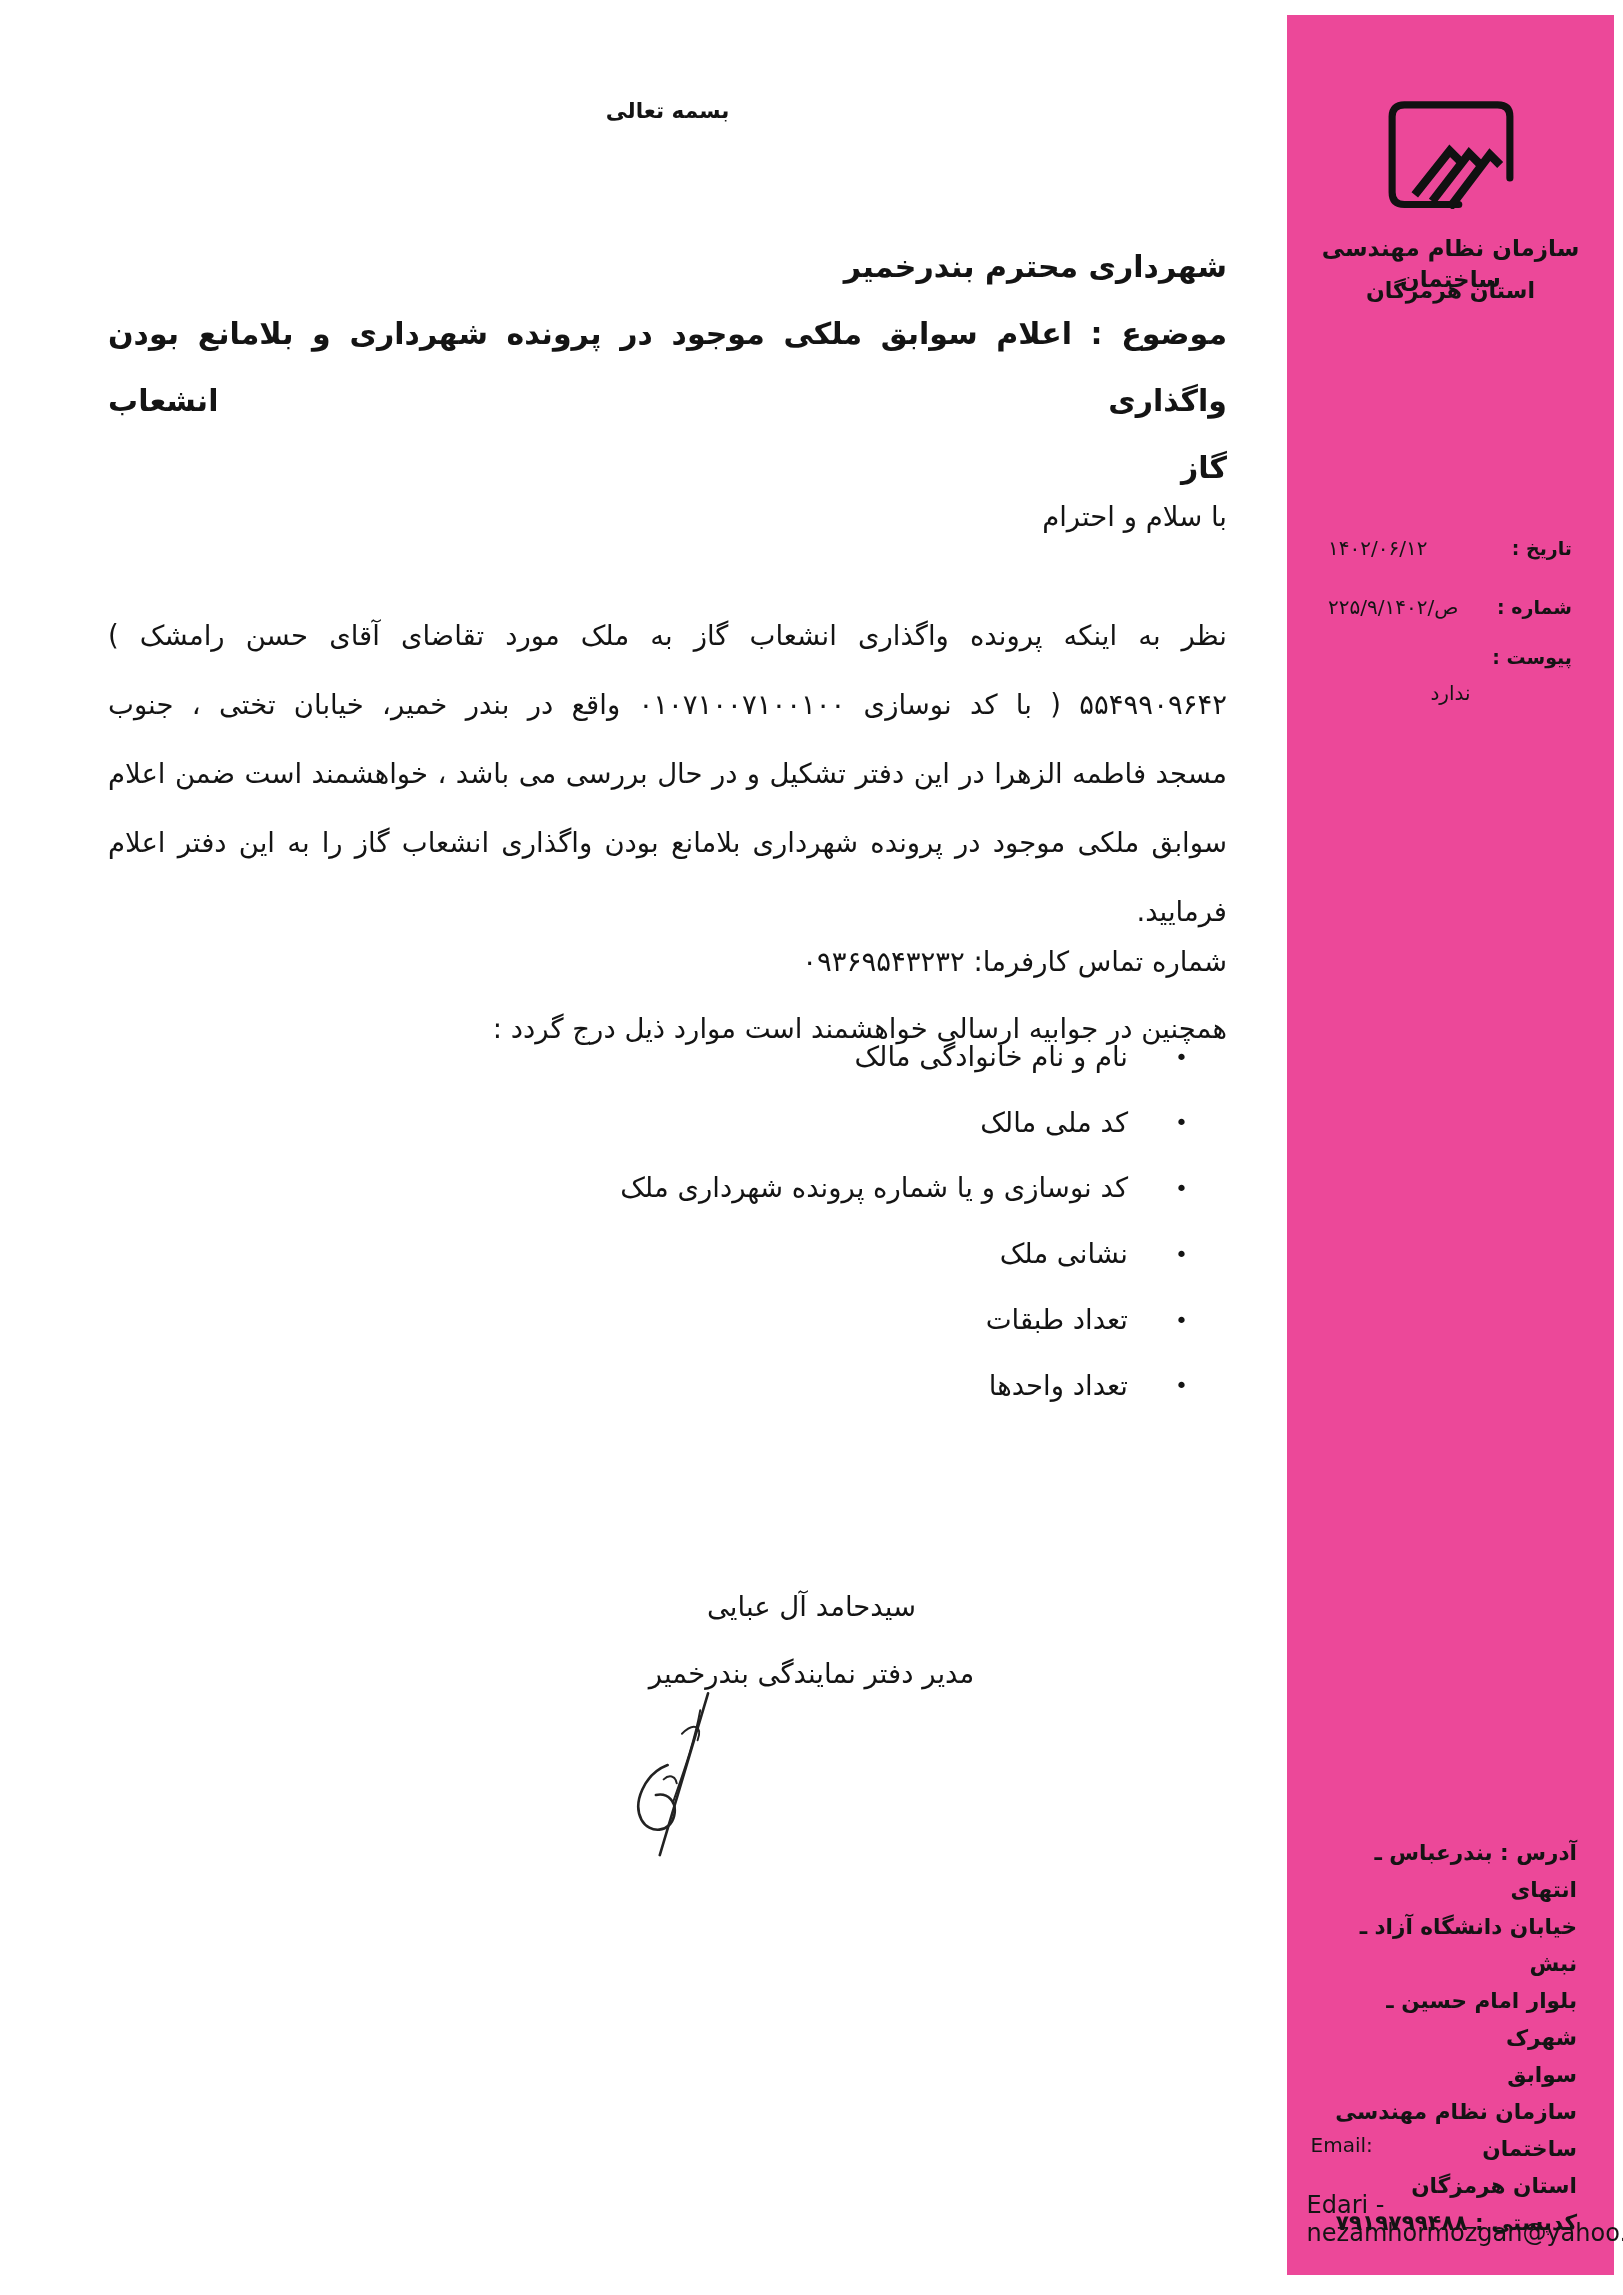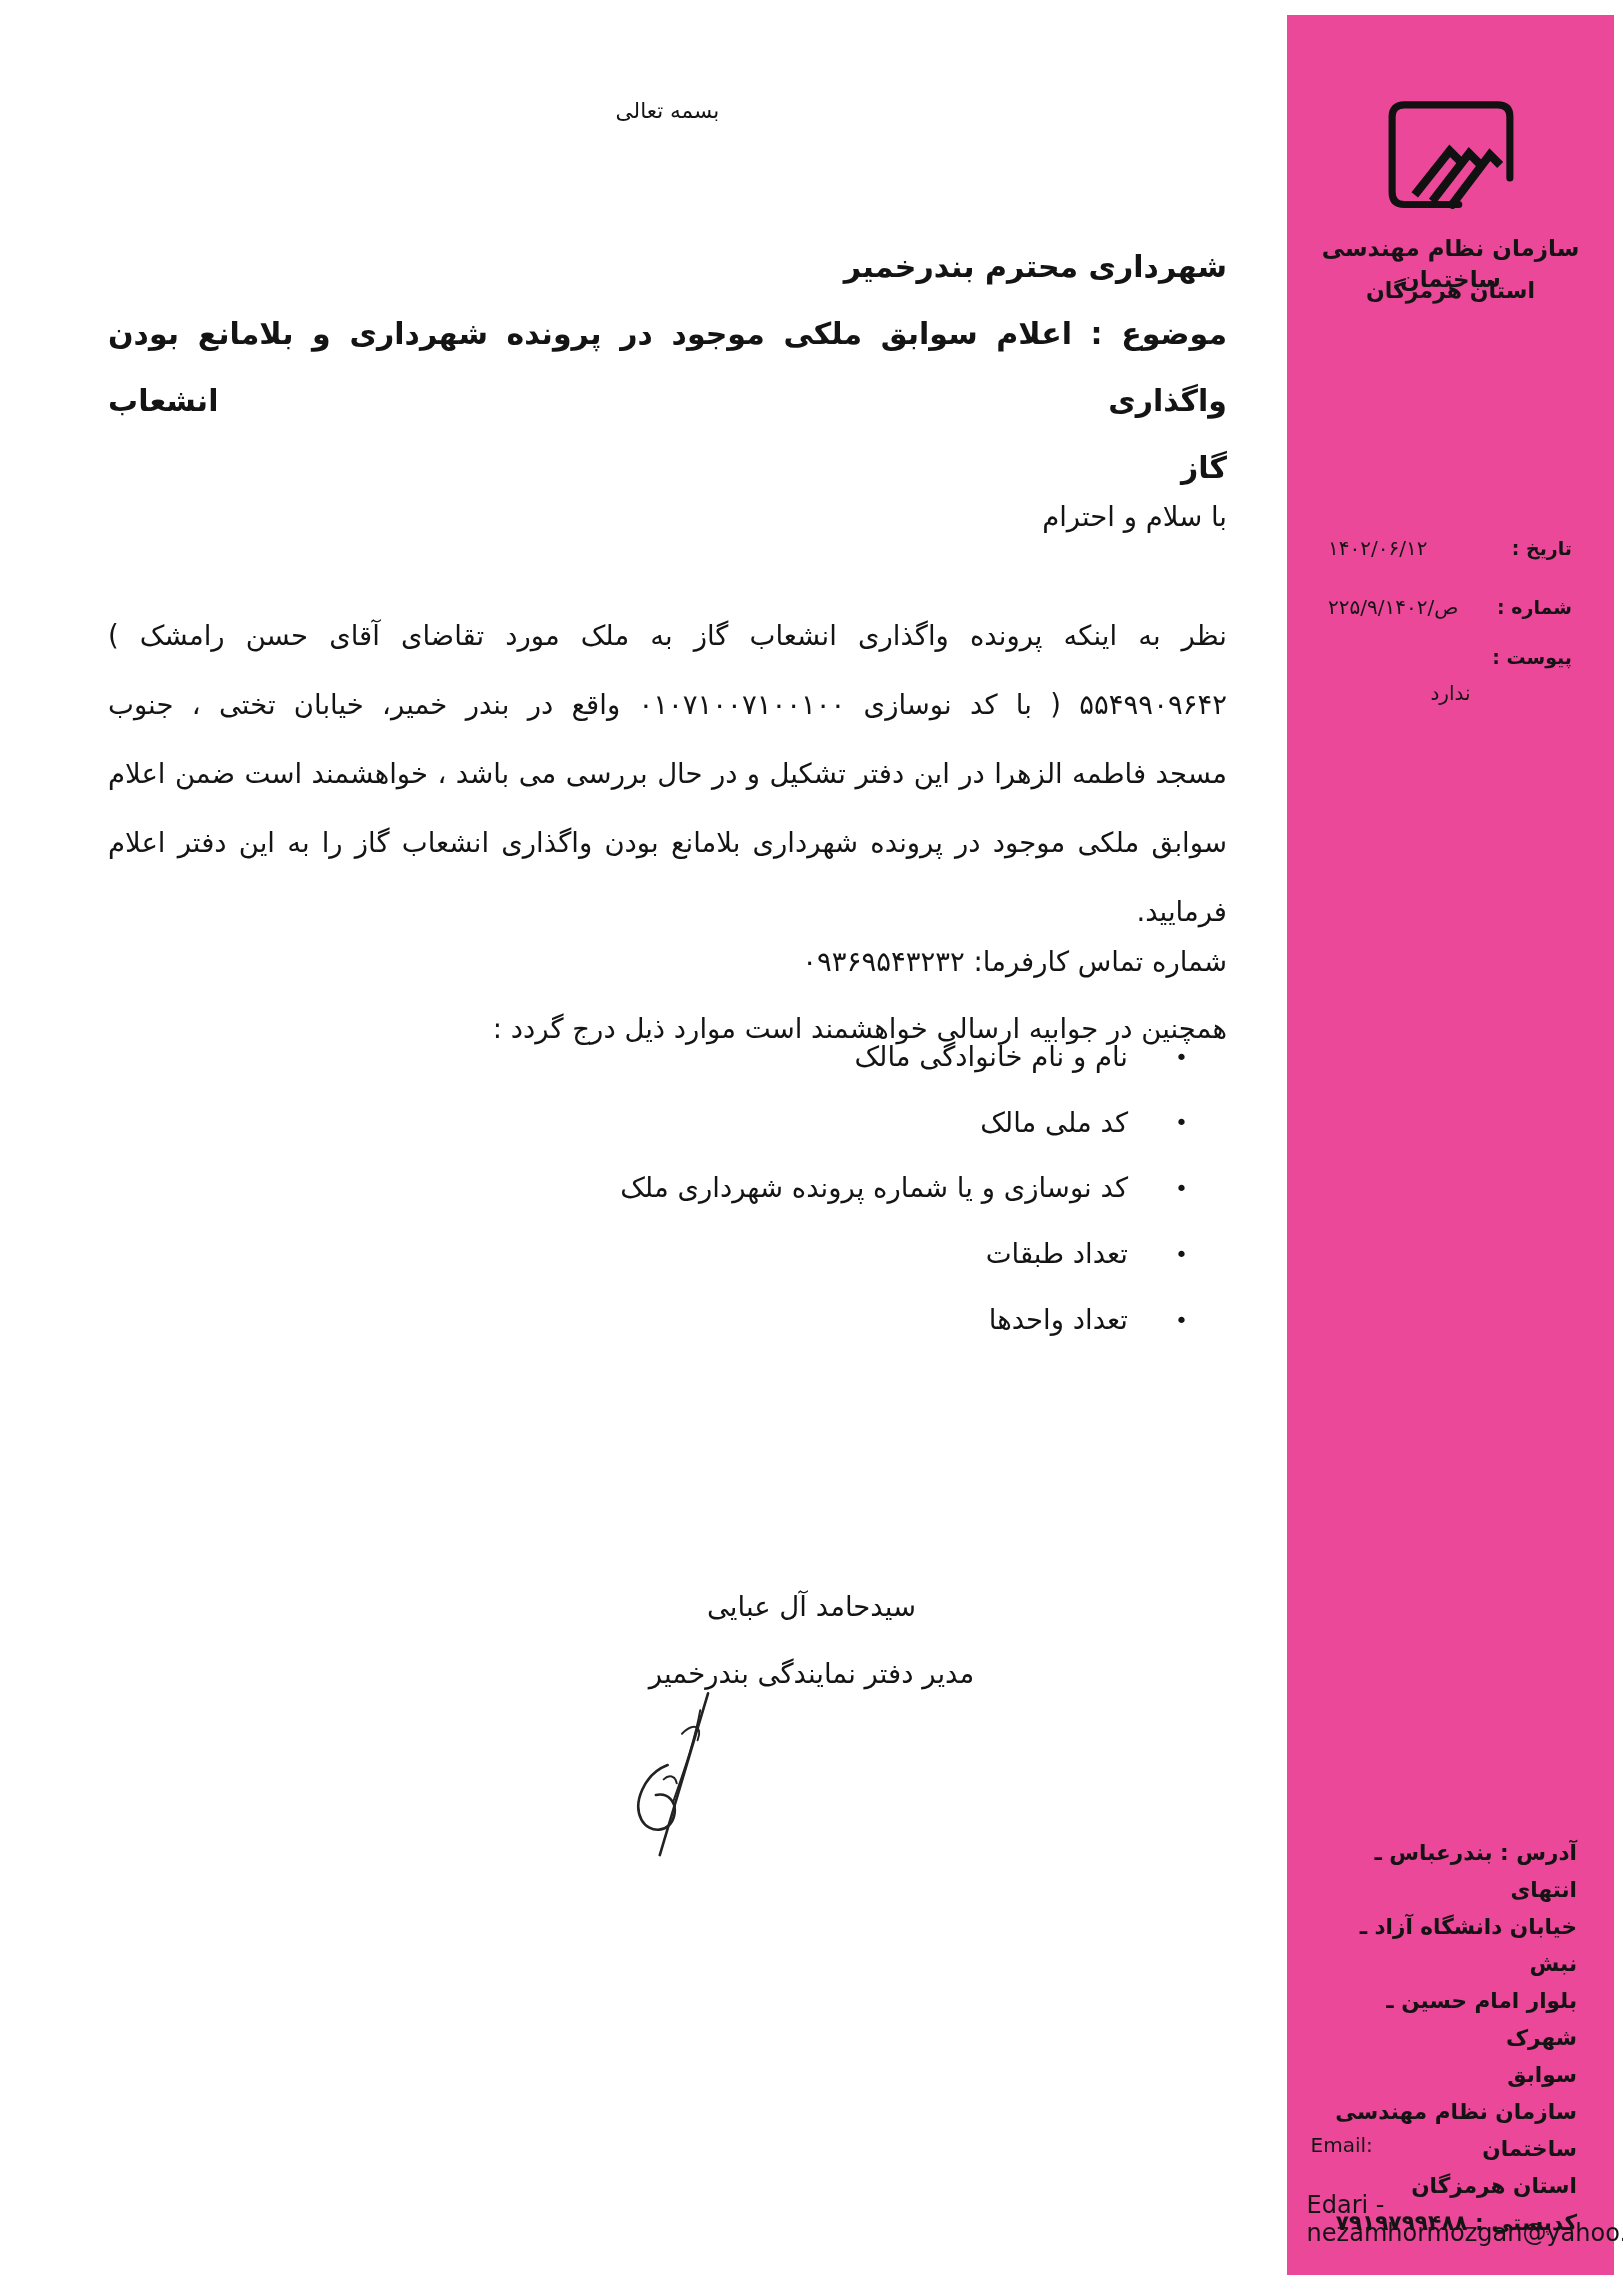--- a/index.html
+++ b/index.html
@@ -1,19 +1,19 @@
 <!DOCTYPE html>
 <html lang="fa" style="font-size:10.5px"><head>
 <meta charset="utf-8">
 <style>
   html,body{margin:0;padding:0;background:#ffffff;}
   .page{position:relative;width:1623px;height:2295px;background:#ffffff;overflow:hidden;
         font-family:"DejaVu Sans",sans-serif;color:#141414;}
   .bismillah{position:absolute;left:108px;top:98px;width:1119px;text-align:center;
-             font-size:21.6px;direction:rtl;}
+             font-size:21.6px;direction:rtl;font-weight:bold;}
   .header-block{position:absolute;left:108px;top:233px;width:1119px;direction:rtl;
                 font-weight:bold;font-size:30px;line-height:67px;}
   .header-line{text-align:right;}
   .header-just{text-align:justify;text-align-last:justify;}
   .salutation{position:absolute;left:108px;top:484px;width:1119px;direction:rtl;
               font-size:27.5px;line-height:65px;text-align:right;}
   .para{position:absolute;left:108px;top:601px;width:1119px;direction:rtl;
         font-size:27.5px;line-height:69px;}
   .para .pl{text-align:justify;text-align-last:justify;}
   .para .pl-last{text-align:right;}
@@ -71,20 +71,21 @@
     <div class="pl-last">فرمایید.</div>
   </div>
 
   <div class="phone-line">شماره تماس کارفرما: ۰۹۳۶۹۵۴۳۲۳۲</div>
   <div class="request-line">همچنین در جوابیه ارسالی خواهشمند است موارد ذیل درج گردد :</div>
 
   <div class="bullets">
     <div class="b-item"><span class="b-dot">•</span><span>نام و نام خانوادگی مالک</span></div>
     <div class="b-item"><span class="b-dot">•</span><span>کد ملی مالک</span></div>
     <div class="b-item"><span class="b-dot">•</span><span>کد نوسازی و یا شماره پرونده شهرداری ملک</span></div>
+    <div class="b-item"><span class="b-dot">•</span><span>نشانی ملک</span></div>
     <div class="b-item"><span class="b-dot">•</span><span>تعداد طبقات</span></div>
     <div class="b-item"><span class="b-dot">•</span><span>تعداد واحدها</span></div>
   </div>
 
   <div class="sig-block">
     <div>سیدحامد آل عبایی</div>
     <div>مدیر دفتر نمایندگی بندرخمیر</div>
   </div>
 
   <svg class="sig-scribble" viewBox="0 0 230 265" fill="none" stroke="#222" stroke-linecap="round">

